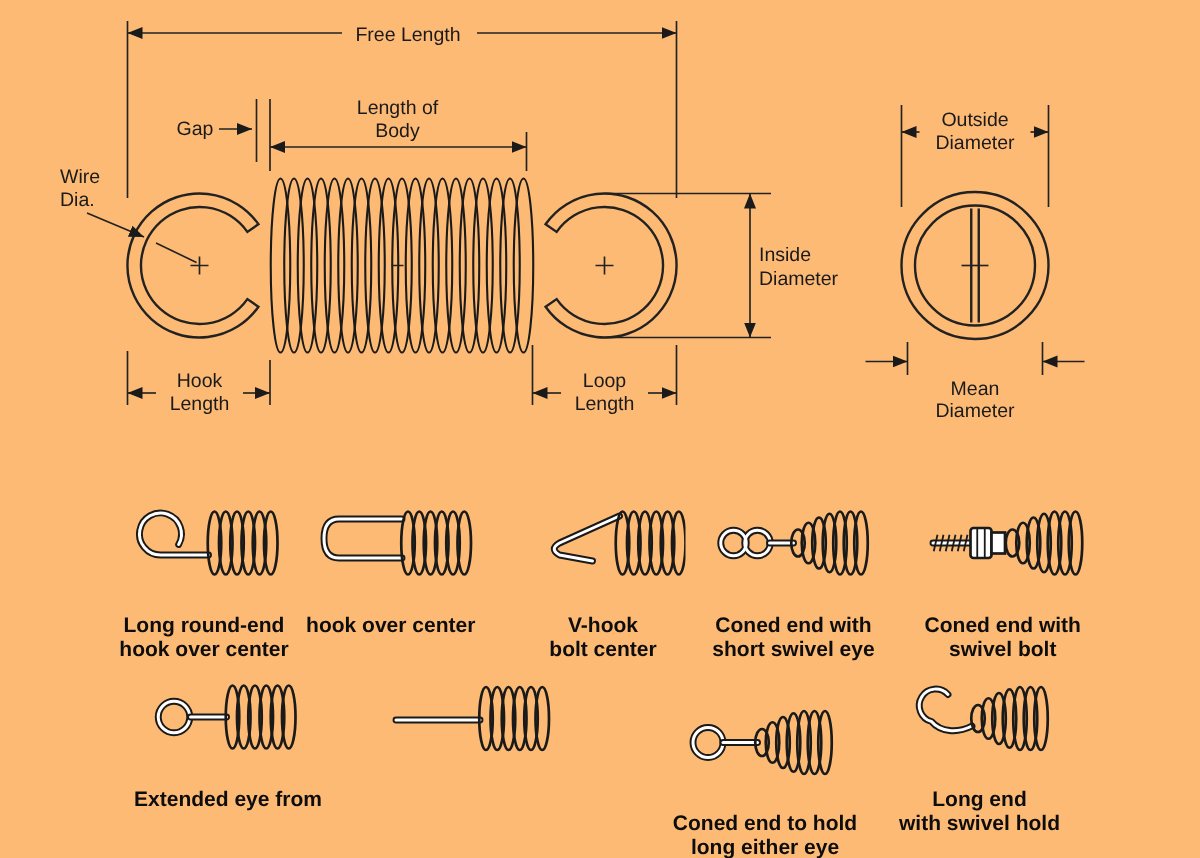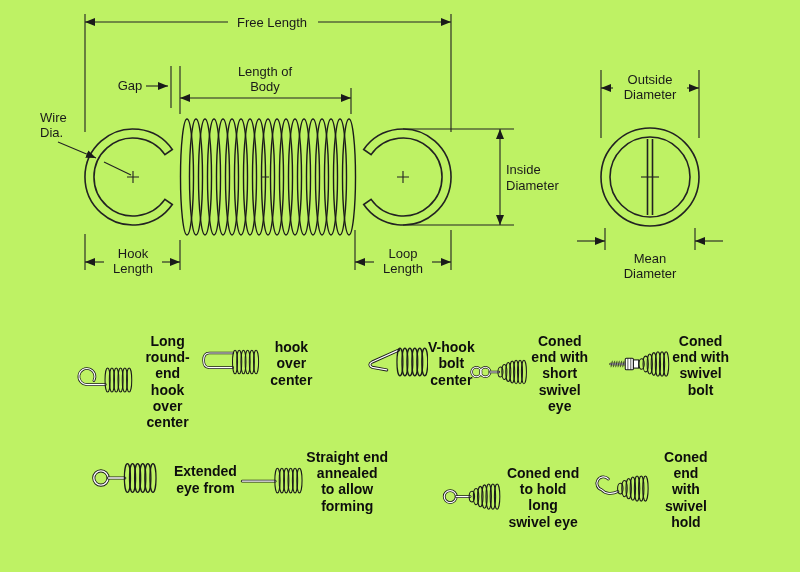--- a/index.html
+++ b/index.html
@@ -1,19 +1,19 @@
 <!DOCTYPE html>
 <html><head>
 <meta charset="utf-8">
 <style>
   * { margin:0; padding:0; box-sizing:border-box; }
   body { background:#fff; font-family:"Liberation Sans", sans-serif; }
-  .page { position:relative; width:800px; height:572px; background:#bef264; overflow:hidden; }
+  .page { position:relative; width:800px; height:572px; background:#fdba74; overflow:hidden; }
   .topsvg { position:absolute; left:0; top:0; }
-  .fig { position:absolute; display:flex; flex-direction:row; align-items:center; }
+  .fig { position:absolute; display:flex; flex-direction:column; align-items:center;gap:11px; }
   .cap { font-weight:bold; font-size:14px; line-height:1.16; text-align:center; color:#0d0d0d; margin-top:3px; }
   .dim { stroke:#222; stroke-width:1.1; fill:none; }
   .spr { stroke:#222; stroke-width:1.6; fill:none; }
   .dimtext { font-size:13px; fill:#1a1a1a; }
   .tb { stroke:#1a1a1a; stroke-width:4.6; fill:none; stroke-linecap:round; stroke-linejoin:round; }
   .tw { stroke:#fff; stroke-width:2; fill:none; stroke-linecap:round; stroke-linejoin:round; }
   .thin { stroke:#1a1a1a; stroke-width:1.2; fill:none; }
 </style>
 </head>
 <body>
@@ -160,21 +160,21 @@
     <svg width="110" height="64" viewBox="0 0 110 64">
       <path class="tb" d="M62 16 H20 Q10 16 10 29 Q10 42 20 42 H62"></path>
       <path class="tw" d="M62 16 H20 Q10 16 10 29 Q10 42 20 42 H62"></path>
       <use href="#coilS" transform="translate(66,32)"></use>
     </svg>
     <figcaption class="cap">
       <div>hook over center</div>
     </figcaption>
   </figure>
 
-  <figure class="fig" style="left:355px;top:330px;width:120px">
+  <figure class="fig" style="left:342px;top:330px;width:120px">
     <svg width="110" height="64" viewBox="0 0 110 64">
       <path class="tb" d="M66 14 L26 32 Q19 36 26 40 L48 44"></path>
       <path class="tw" d="M66 14 L26 32 Q19 36 26 40 L48 44"></path>
       <use href="#coilS" transform="translate(68,32)"></use>
     </svg>
     <figcaption class="cap">
       <div>V-hook</div>
       <div>bolt center</div>
     </figcaption>
   </figure>
@@ -204,64 +204,60 @@
       <path class="thin" d="M37.5 22 V42 M42.5 22 V42"></path>
       <rect x="47" y="25" width="9" height="14" fill="#fff" stroke="#1a1a1a" stroke-width="1.8"></rect>
       <use href="#coilC" transform="translate(61,32)"></use>
     </svg>
     <figcaption class="cap">
       <div>Coned end with</div>
       <div>swivel bolt</div>
     </figcaption>
   </figure>
 
-  <figure class="fig" style="left:88px;top:446px;width:160px">
+  <figure class="fig" style="left:72px;top:446px;width:160px">
     <svg width="110" height="64" viewBox="0 0 110 64">
       <circle class="tb" cx="19" cy="32" r="10.5"></circle>
         <circle class="tw" cx="19" cy="32" r="10.5"></circle>
       <path class="tb" d="M30 32 H54"></path>
         <path class="tw" d="M30 32 H54"></path>
       <use href="#coilS" transform="translate(58,32)"></use>
     </svg>
     <figcaption class="cap">
       <div>Extended eye from</div>
     </figcaption>
   </figure>
 
   <figure class="fig" style="left:240px;top:446px;width:150px">
     <svg width="110" height="64" viewBox="0 0 110 64">
       <path class="tb" d="M4 34 H60"></path>
         <path class="tw" d="M4 34 H60"></path>
       <use href="#coilS" transform="translate(64,33)"></use>
     </svg>
-    <figcaption class="cap">
-      <div>Straight end annealed</div>
-      <div>to allow forming</div>
-    </figcaption>
   </figure>
 
   <figure class="fig" style="left:440px;top:462px;width:140px">
     <svg width="110" height="64" viewBox="0 0 110 64">
       <circle class="tb" cx="17" cy="33" r="10"></circle>
         <circle class="tw" cx="17" cy="33" r="10"></circle>
       <path class="tb" d="M27 33 H50"></path>
         <path class="tw" d="M27 33 H50"></path>
       <use href="#coilC" transform="translate(53,33)"></use>
     </svg>
     <figcaption class="cap">
       <div>Coned end to hold</div>
-      <div>long swivel eye</div>
+      <div>long either eye</div>
     </figcaption>
   </figure>
 
   <figure class="fig" style="left:588px;top:446px;width:130px">
     <svg width="110" height="64" viewBox="0 0 110 64">
       <path class="tb" d="M50 38 C40 43 29 42 23 35 A11 11 0 1 1 34 17"></path>
       <path class="tw" d="M50 38 C40 43 29 42 23 35 A11 11 0 1 1 34 17"></path>
       <use href="#coilC" transform="translate(54,33)"></use>
     </svg>
     <figcaption class="cap">
-      <div>Coned end</div>
+      <div>Long end</div>
       <div>with swivel hold</div>
     </figcaption>
   </figure>
 
 </div>
 
 </body></html>

